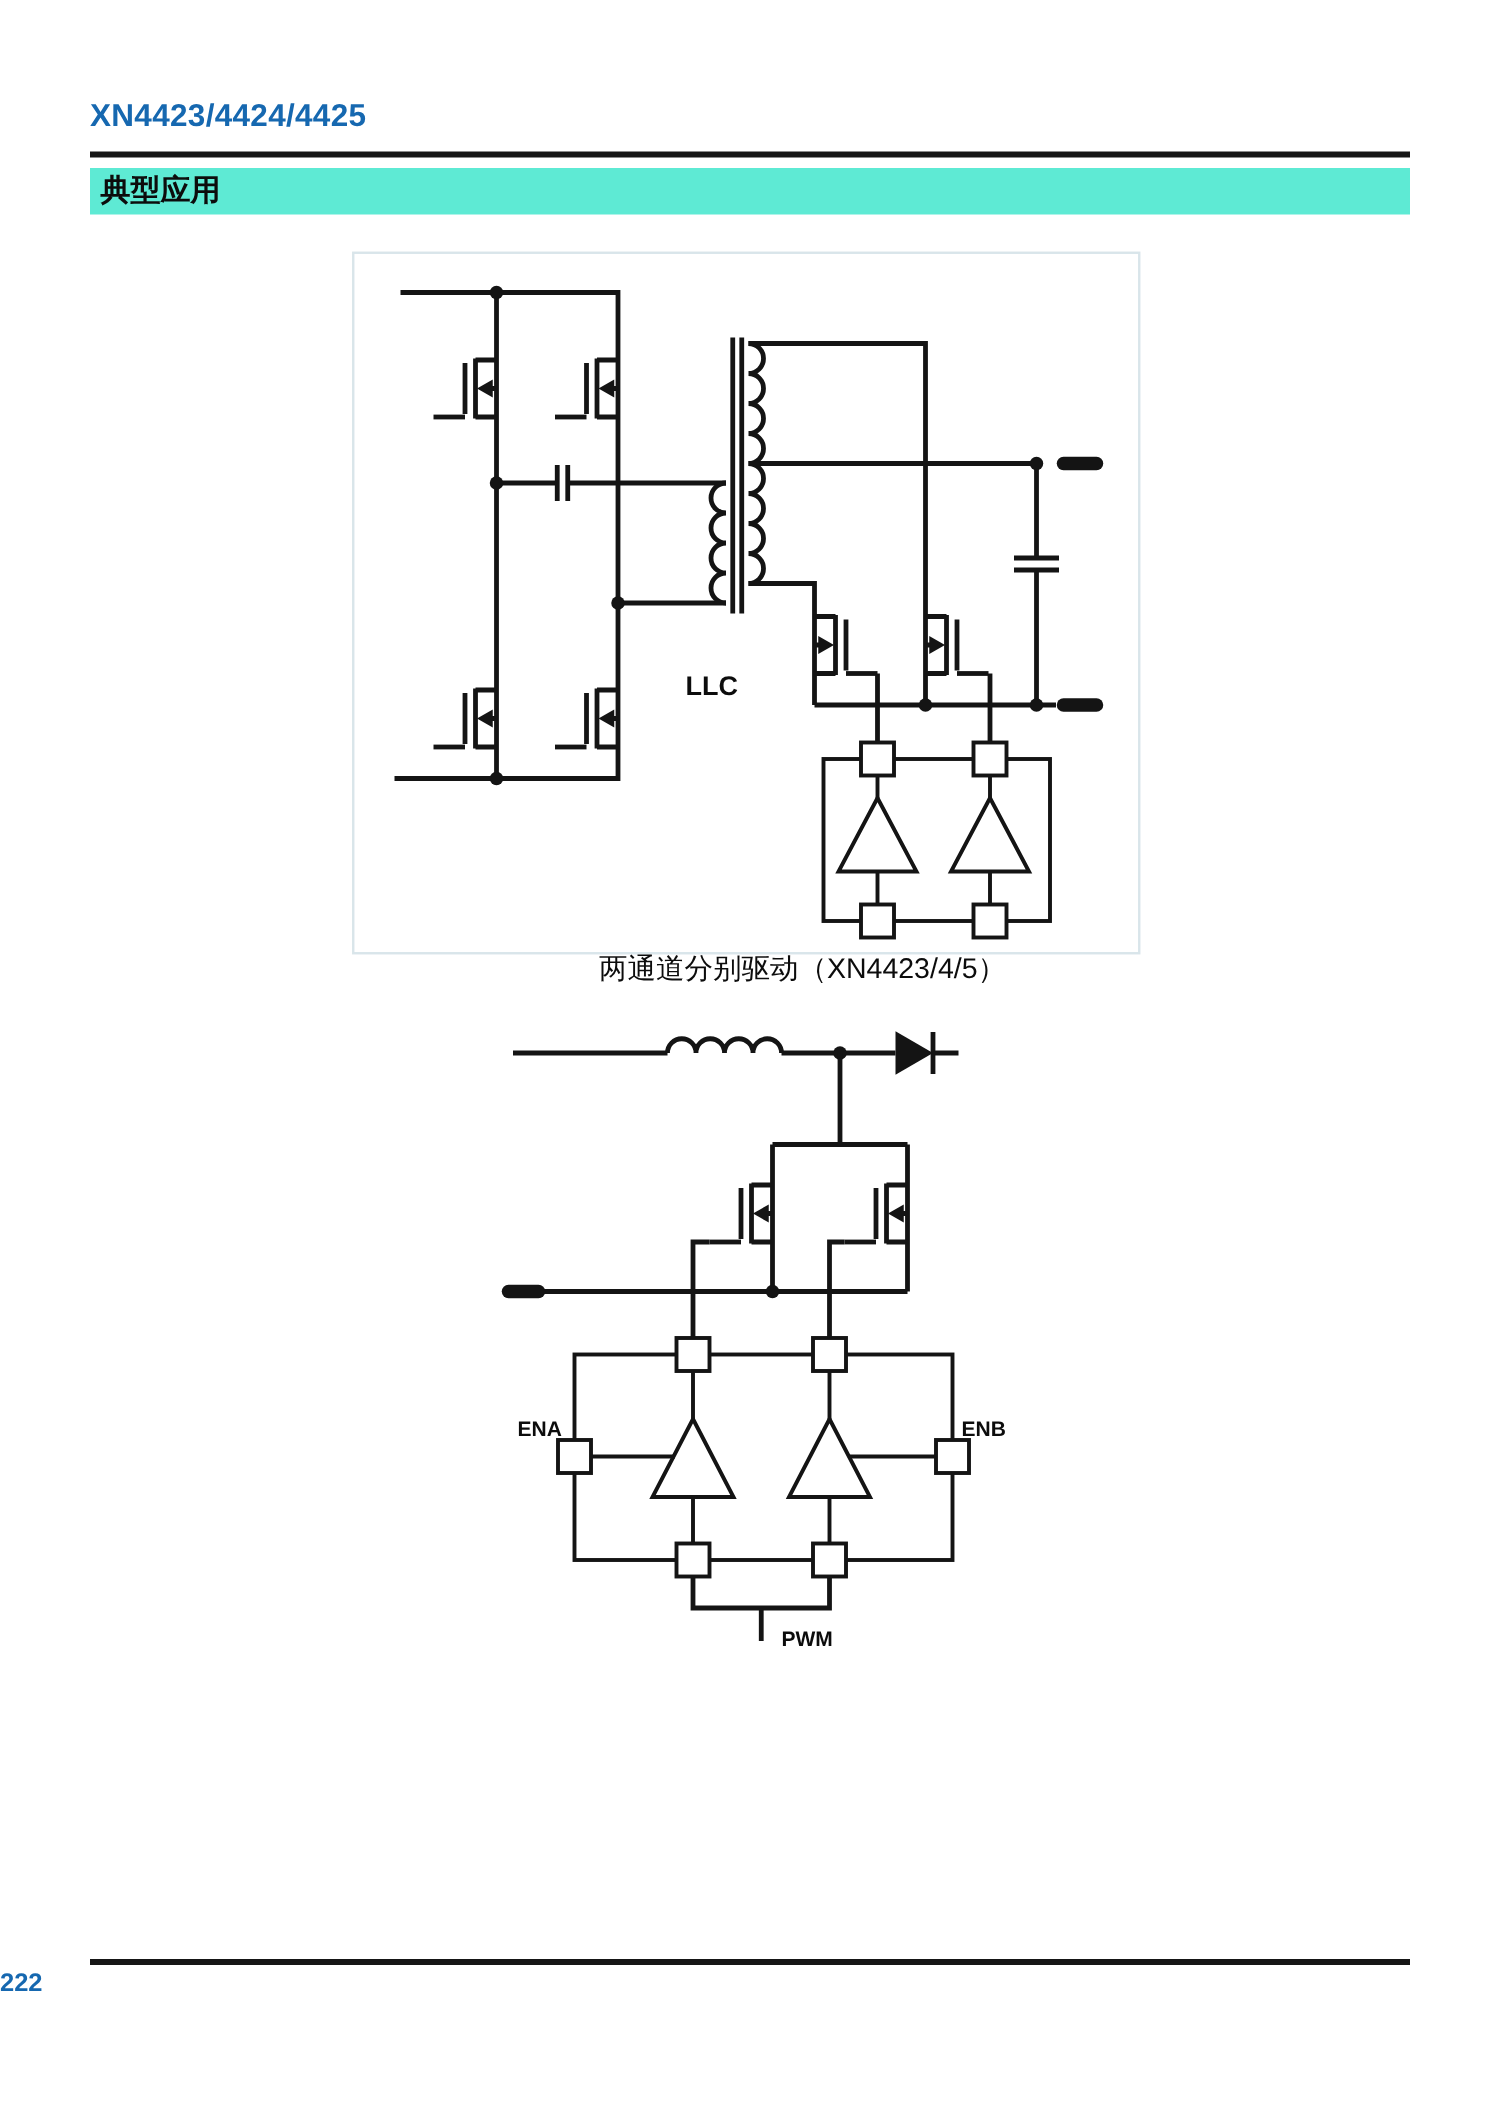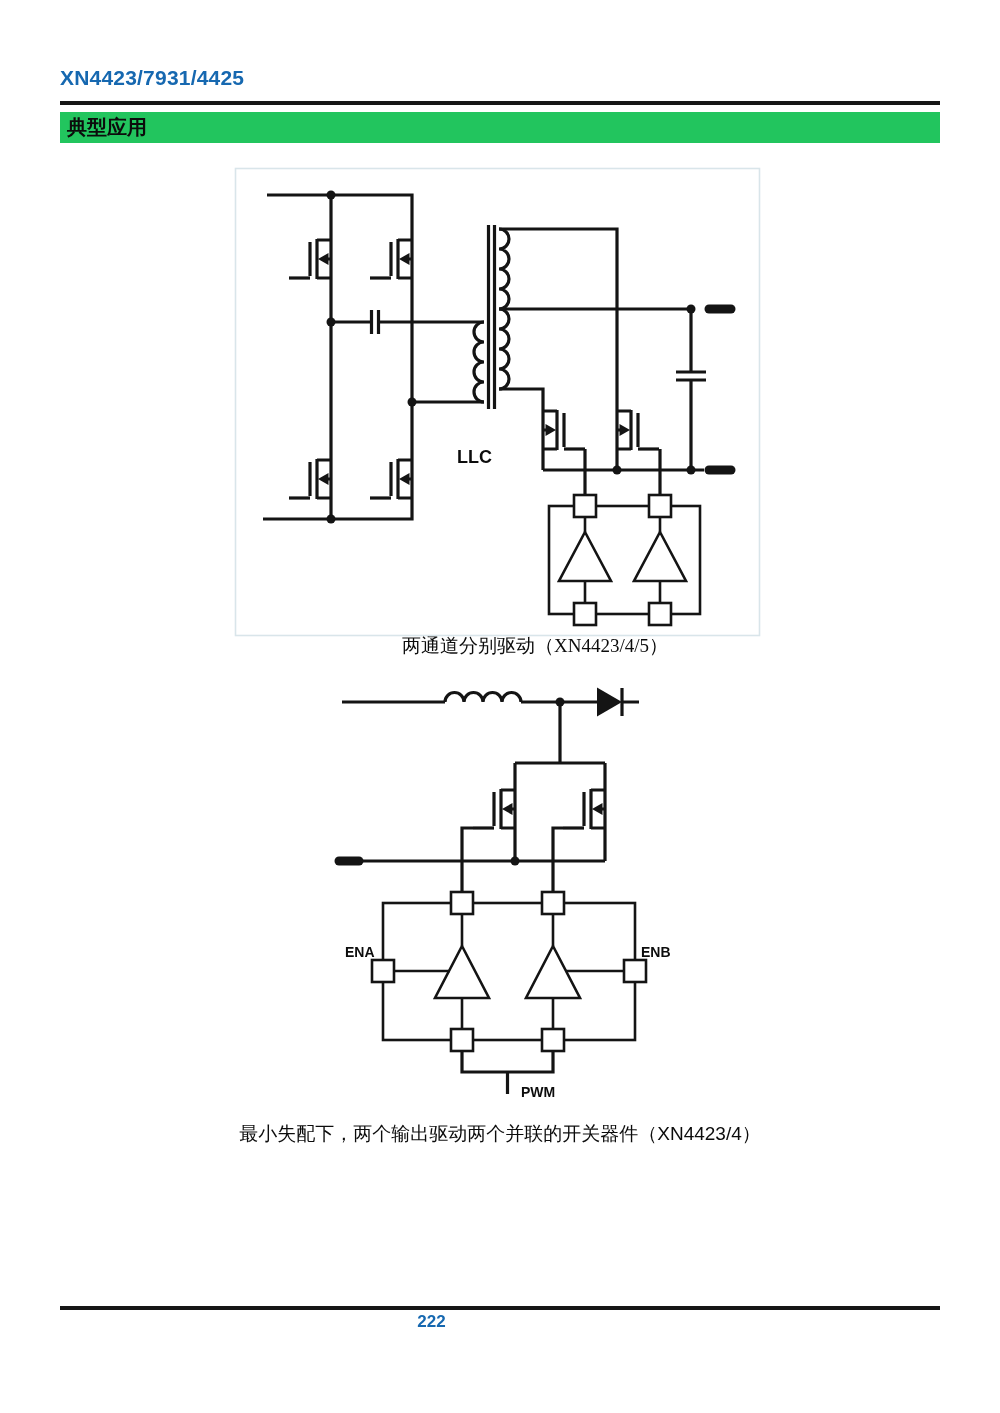--- a/index.html
+++ b/index.html
@@ -10,52 +10,52 @@
   }
   .doc-title{
     position:absolute;left:60px;top:66px;width:600px;
     font-size:21px;font-weight:bold;color:#1668b0;letter-spacing:.2px;
   }
   .rule{position:absolute;left:60px;width:880px;height:4px;background:#161616;}
   .rule-top{top:101px;}
   .rule-bottom{top:1306px;}
   .section-banner{
     position:absolute;left:60px;top:112px;width:880px;height:31px;
-    background:#22c55e;
+    background:#5eead4;
   }
   .section-banner span{
     display:block;padding-left:7px;line-height:31px;
     font-size:20px;font-weight:bold;color:#0c0c0c;
   }
   .fig{position:absolute;}
   .fig svg{display:block;}
   .caption{
     position:absolute;color:#0c0c0c;font-size:19px;text-align:center;
   }
-  .caption-1{left:270px;top:633px;width:530px;font-family:Liberation Serif, serif;}
+  .caption-1{left:270px;top:633px;width:530px;}
   .caption-2{left:0px;top:1121px;width:1000px;}
   .page-number{
-    position:absolute;left:12px;top:1312px;width:839px;text-align:center;
+    position:absolute;left:0;top:1312px;width:839px;text-align:left;
     color:#1668b0;font-size:17px;font-weight:bold;
   }
   .wire{stroke:#141414;stroke-width:3.2;fill:none;}
   .thin{stroke:#141414;stroke-width:2.6;fill:none;}
   .pad{fill:#ffffff;stroke:#141414;stroke-width:2.6;}
   .thick-stub{stroke:#141414;stroke-width:9;stroke-linecap:round;fill:none;}
   .dot{fill:#141414;stroke:none;}
   .solid{fill:#141414;stroke:none;}
   .frame{fill:none;stroke:#d9e5ea;stroke-width:1.6;}
   .sch-label{fill:#0c0c0c;font-family:"Liberation Sans","DejaVu Sans",sans-serif;}
 </style>
 </head>
 <body>
 
 <div class="page">
 
-  <div class="doc-title">XN4423/7931/4425</div>
+  <div class="doc-title">XN4423/4424/4425</div>
   <div class="rule rule-top"></div>
 
   <div class="section-banner">
     <span>典型应用</span>
   </div>
 
   <div class="fig" style="left:234px;top:166px;">
     <svg width="528" height="475" viewBox="234 155 528 475" xmlns="http://www.w3.org/2000/svg">
       <defs>
         <g id="nmos" stroke="#141414" stroke-width="3.2" fill="none">
@@ -172,18 +172,17 @@
       </g>
 
       <path class="wire" d="M462,1051 V1072 H553 V1051 M507.5,1072 V1094"></path>
 
       <text class="sch-label" x="345" y="957" font-size="14" font-weight="600">ENA</text>
       <text class="sch-label" x="641" y="957" font-size="14" font-weight="600">ENB</text>
       <text class="sch-label" x="521" y="1097" font-size="14" font-weight="600">PWM</text>
     </svg>
   </div>
 
-  <div class="caption caption-2">最小失配下，两个输出驱动两个并联的开关器件（XN4423/4）</div>
 
   <div class="rule rule-bottom"></div>
   <div class="page-number">222</div>
 
 </div>
 
 </body></html>

